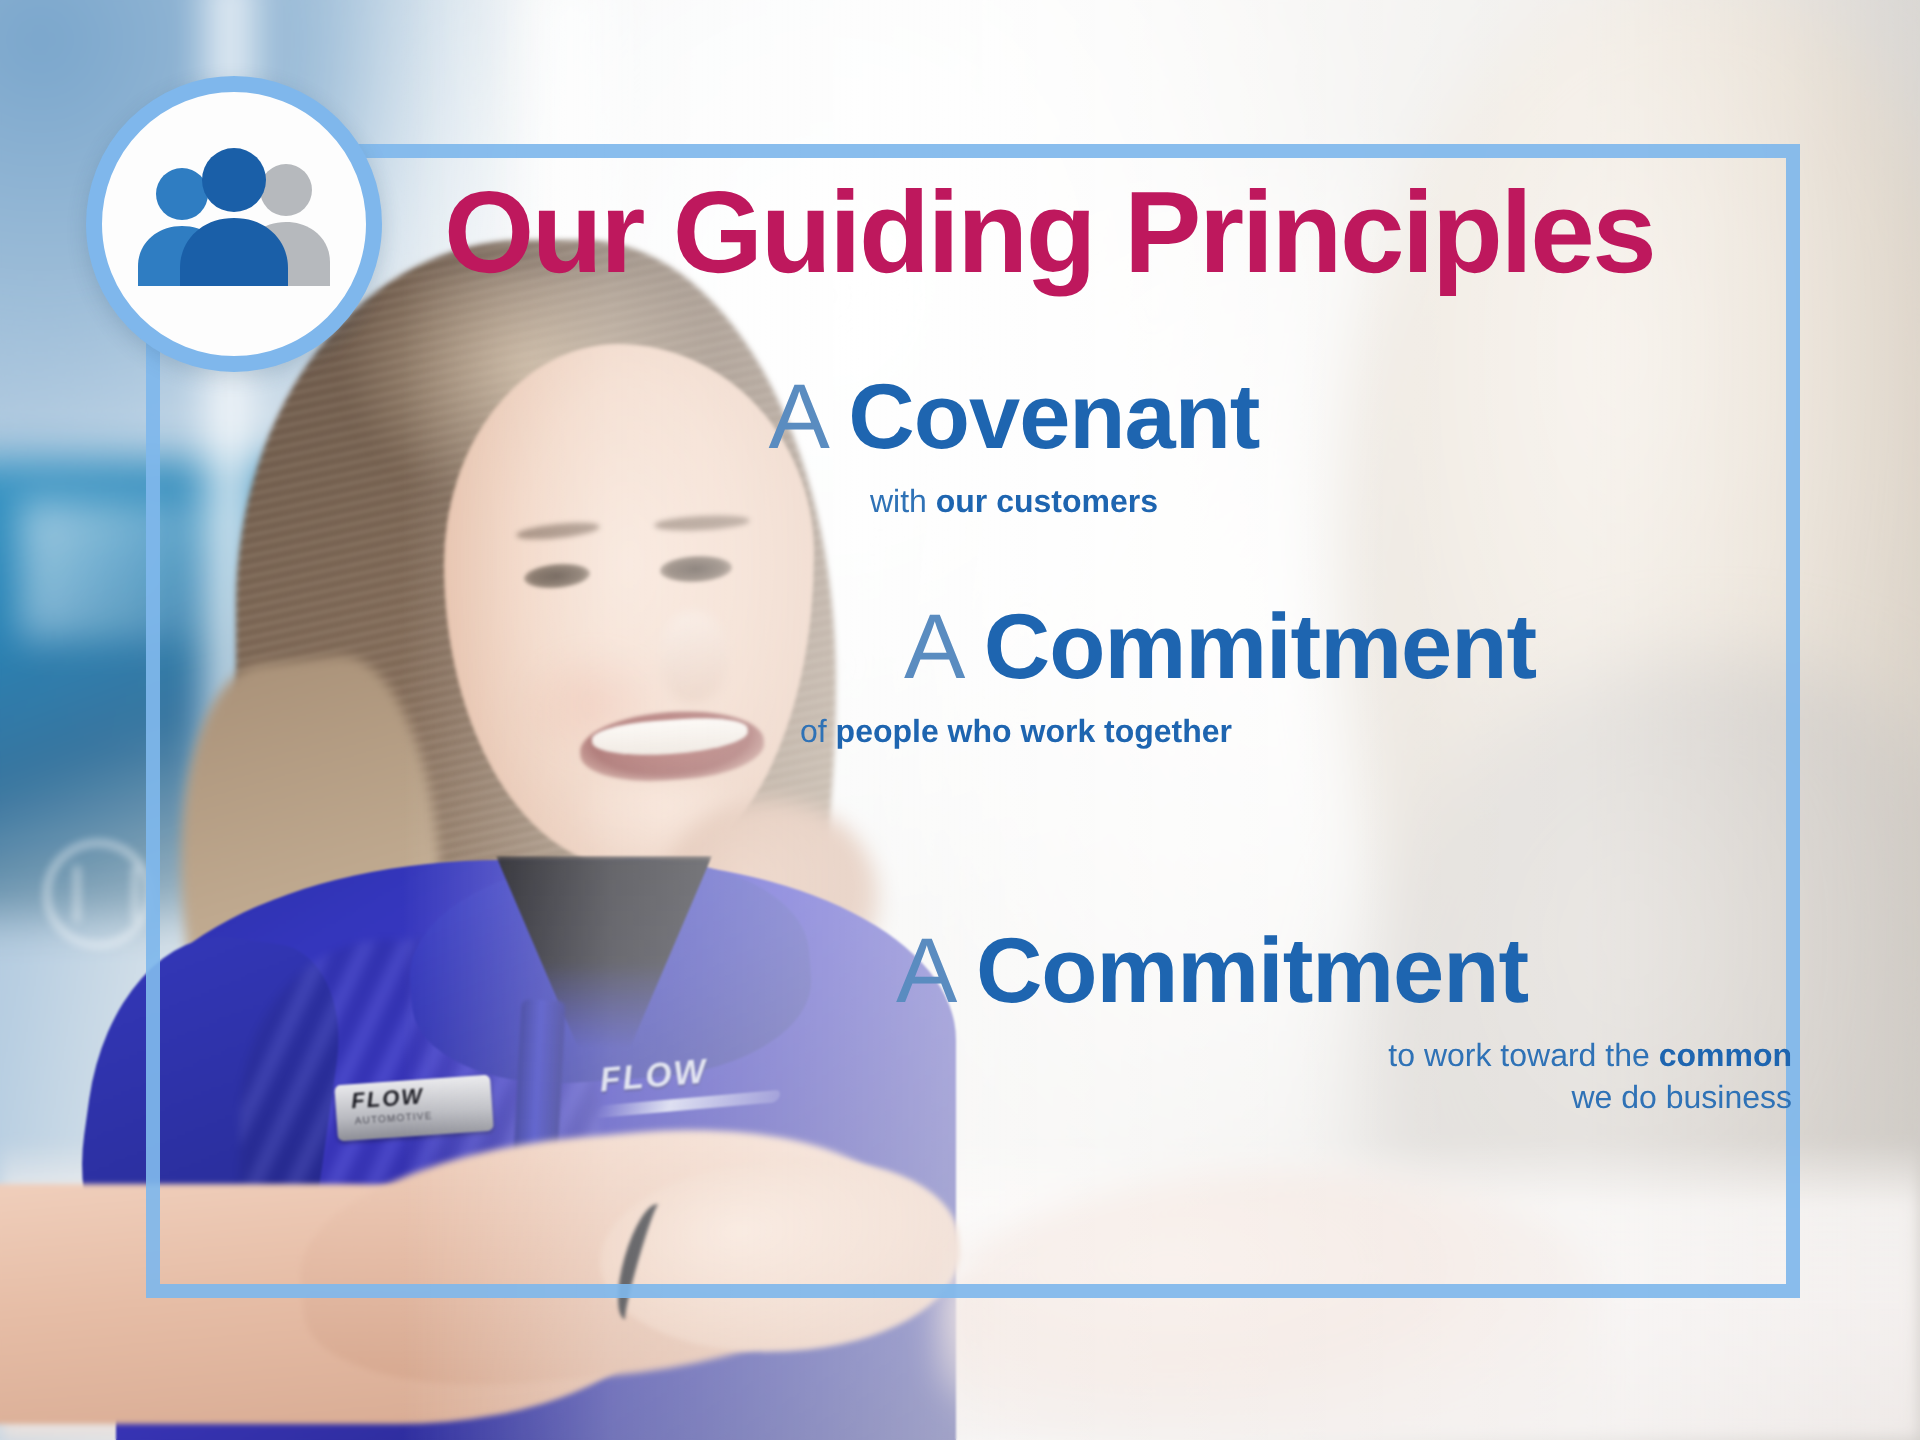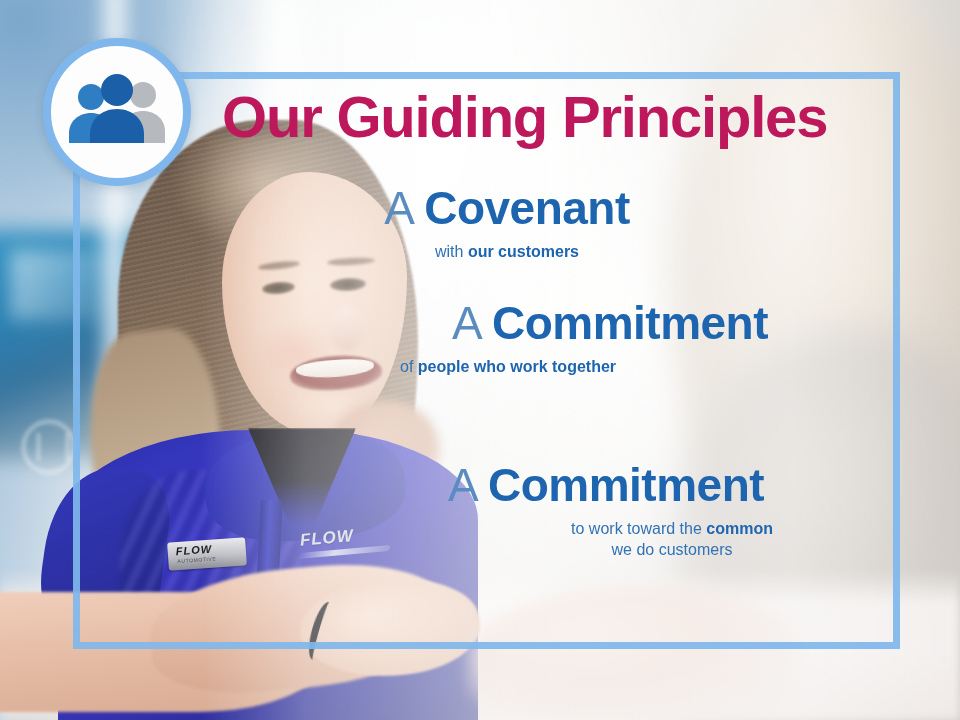--- a/index.html
+++ b/index.html
@@ -339,21 +339,21 @@
   .sub b{ font-weight:bold; color:#1e65b0; }
 
   .b-covenant  { left:342px; top:185px; text-align:center; width:330px; }
   .b-community { left:400px; top:300px; text-align:center; width:420px; }
   .b-commit    { left:448px; top:462px; text-align:center; width:448px; }
 
   .b-covenant  .head,  .b-covenant  .sub { text-align:center; }
   .b-community .head { text-align:center; }
   .b-community .sub  { text-align:left; }
   .b-commit    .head { text-align:left; }
-  .b-commit    .sub  { text-align:center; }
+  .b-commit    .sub  { text-align:right; }
 </style>
 </head>
 <body>
 
 <div id="poster">
 
   <div class="photo-layer">
     <div class="bg-base"></div>
     <div class="bg-bluecorner"></div>
     <div class="bg-window"></div>
@@ -459,17 +459,17 @@
 
   <div class="block b-commit">
     <div class="head">
       <span class="lead">A</span>
       <span class="key">Commitment</span>
     </div>
     <div class="sub">
       <div>
         <span>to work toward the </span><b>common</b>
       </div>
-      <div>we do customers</div>
+      <div>we do business</div>
     </div>
   </div>
 
 </div>
 
 </body></html>

